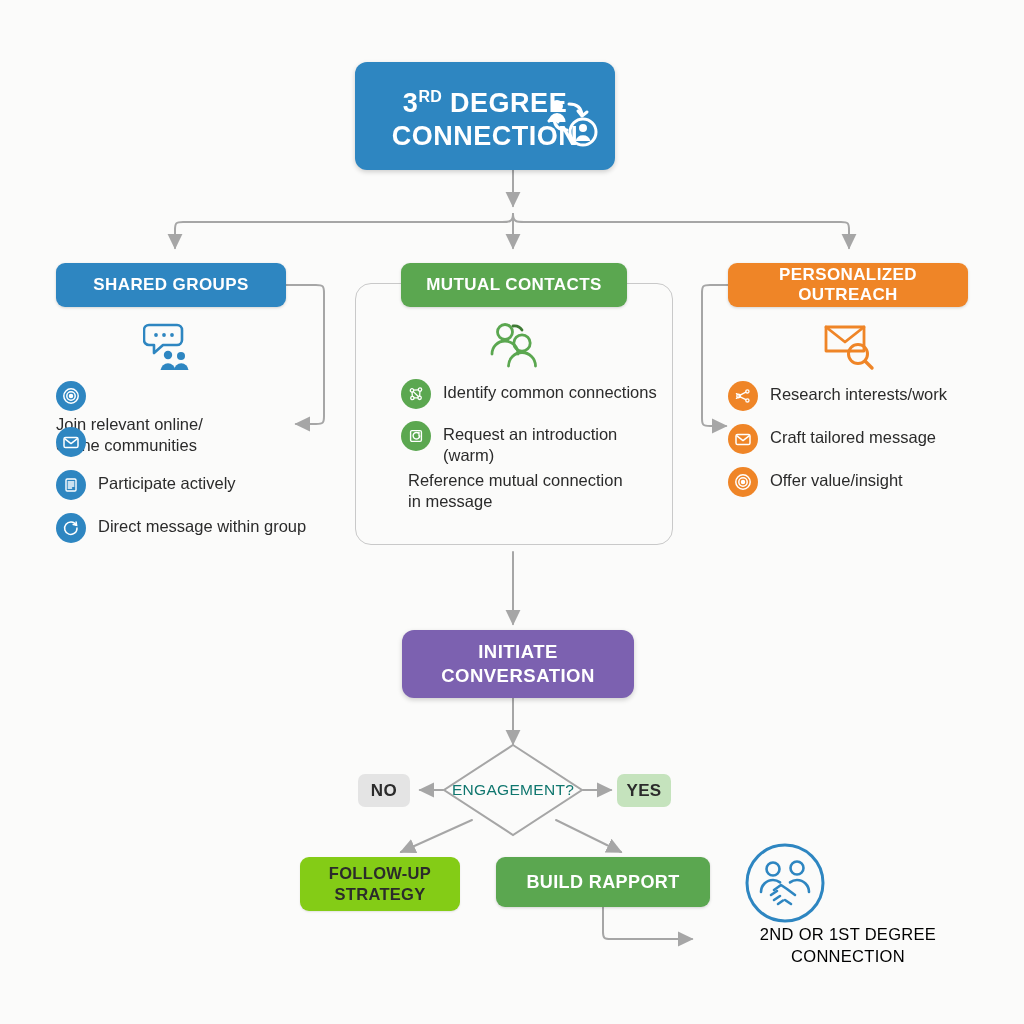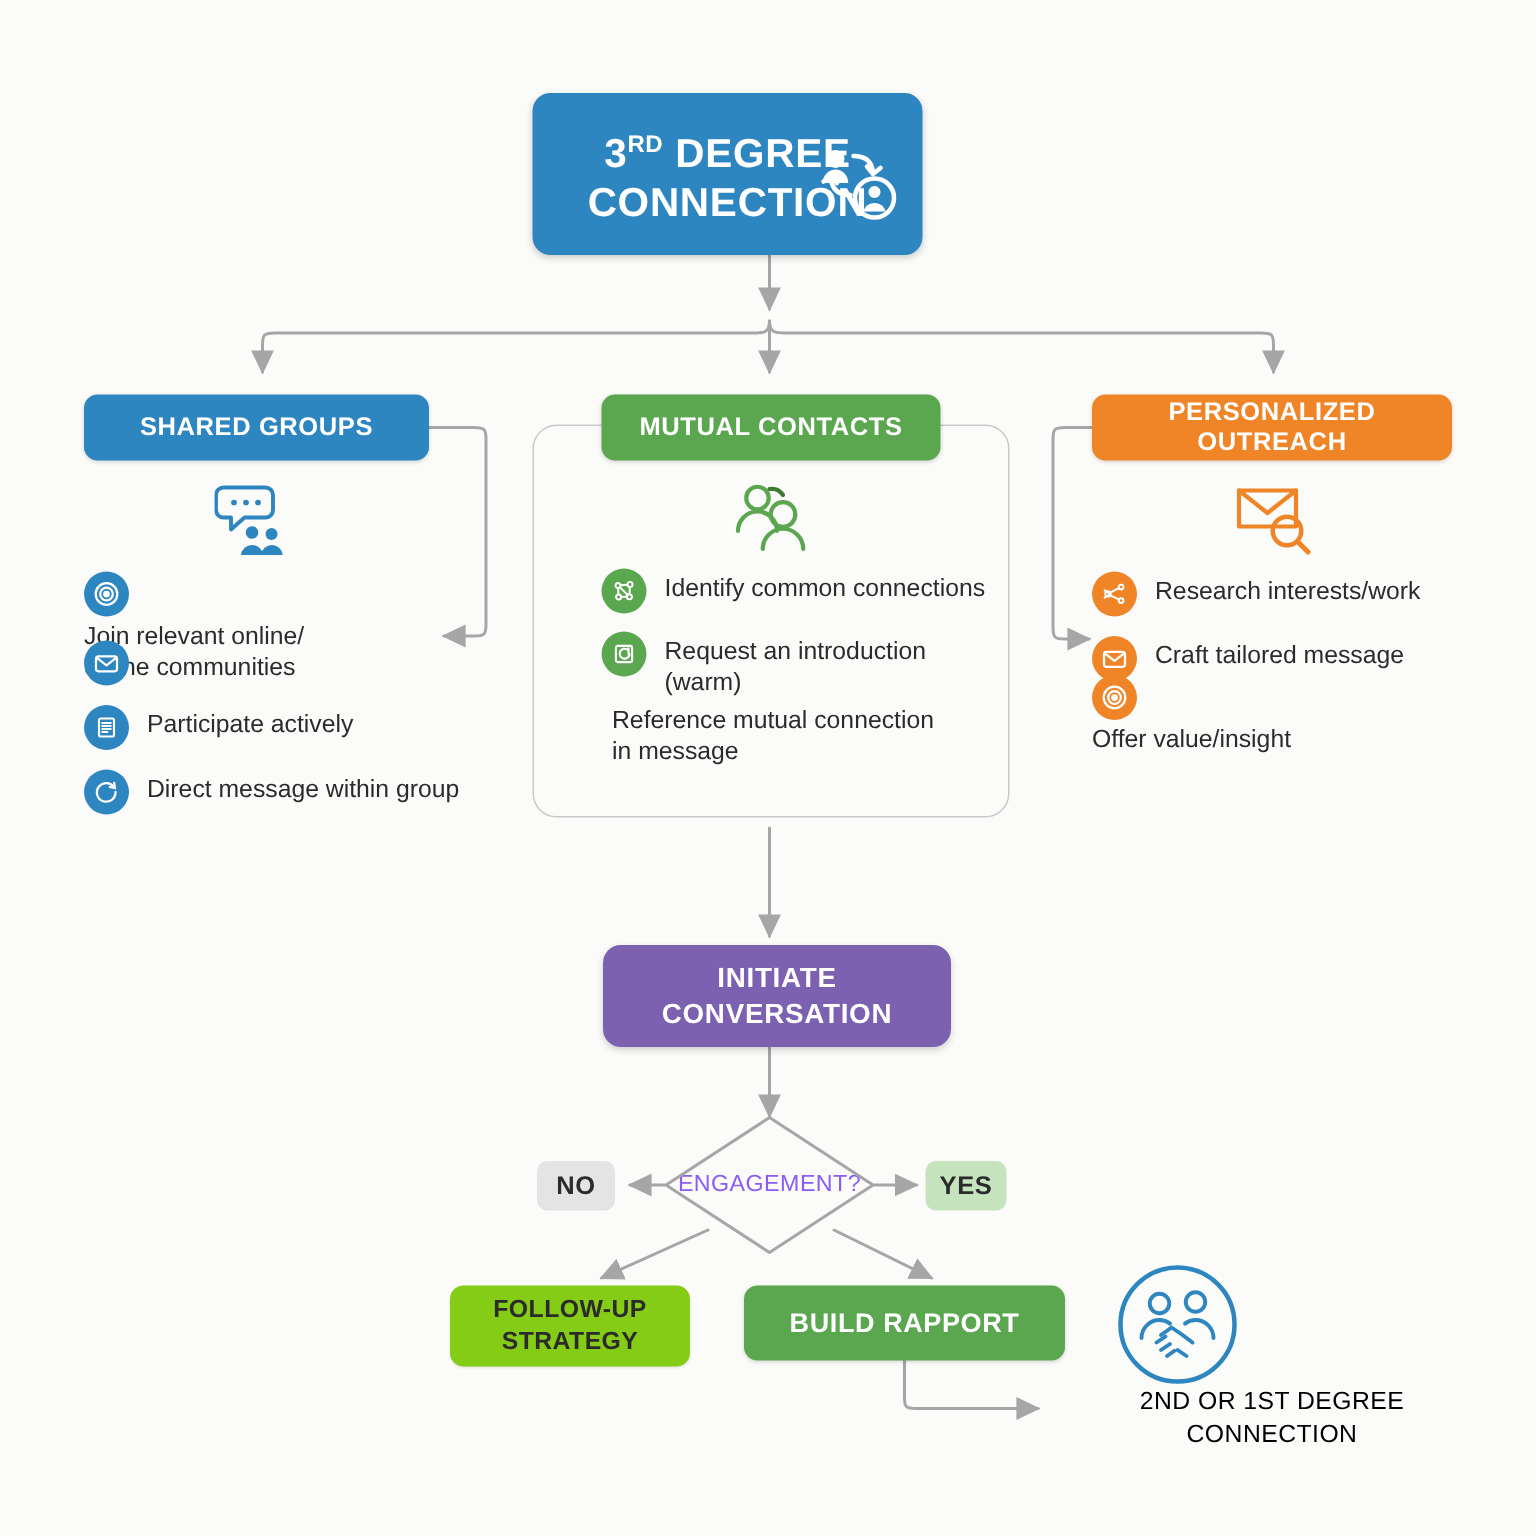--- a/index.html
+++ b/index.html
@@ -66,21 +66,21 @@
     font-size:16.5px;line-height:21px;font-weight:600;
     letter-spacing:.3px;
     color:#2b2b2b;
     box-shadow:0 1px 2px rgba(0,0,0,.10);
   }
   .plainlabel{
     font-size:16.5px;line-height:22px;color:#000000;
     text-align:center;letter-spacing:.3px;
   }
   .diamond-label{
-    font-size:15.5px;color:#8b5cf6;letter-spacing:.3px;
+    font-size:15.5px;color:#0f766e;letter-spacing:.3px;
     display:flex;align-items:center;justify-content:center;
     width:100%;height:100%;
   }
   svg.lines{position:absolute;left:0;top:0;width:1024px;height:1024px;pointer-events:none;}
 </style>
 </head>
 <body>
 
 <div id="stage">
 
@@ -293,21 +293,21 @@
       <svg width="18" height="18" viewBox="0 0 18 18">
           <g fill="none" stroke="#fff" stroke-width="1.5" stroke-linejoin="round">
             <rect x="2" y="4.5" width="14" height="10" rx="1.6"></rect>
             <path d="M2.6,5.6 L9,10.6 L15.4,5.6"></path>
           </g>
         </svg>
     </span>
     <span class="txt">Craft tailored message</span>
   </div>
 
-  <div class="abs bullet" style="left:728px;top:450px;width:250px;flex-direction:column;">
+  <div class="abs bullet" style="left:728px;top:467px;width:250px;">
     <span class="ico" style="background:#ef8527;">
       <svg width="18" height="18" viewBox="0 0 18 18">
           <g fill="none" stroke="#fff" stroke-width="1.5">
             <circle cx="9" cy="9" r="7.2"></circle>
             <circle cx="9" cy="9" r="4.2"></circle>
             <circle cx="9" cy="9" r="1.5" fill="#fff"></circle>
           </g>
         </svg>
     </span>
     <span class="txt">Offer value/insight</span>

